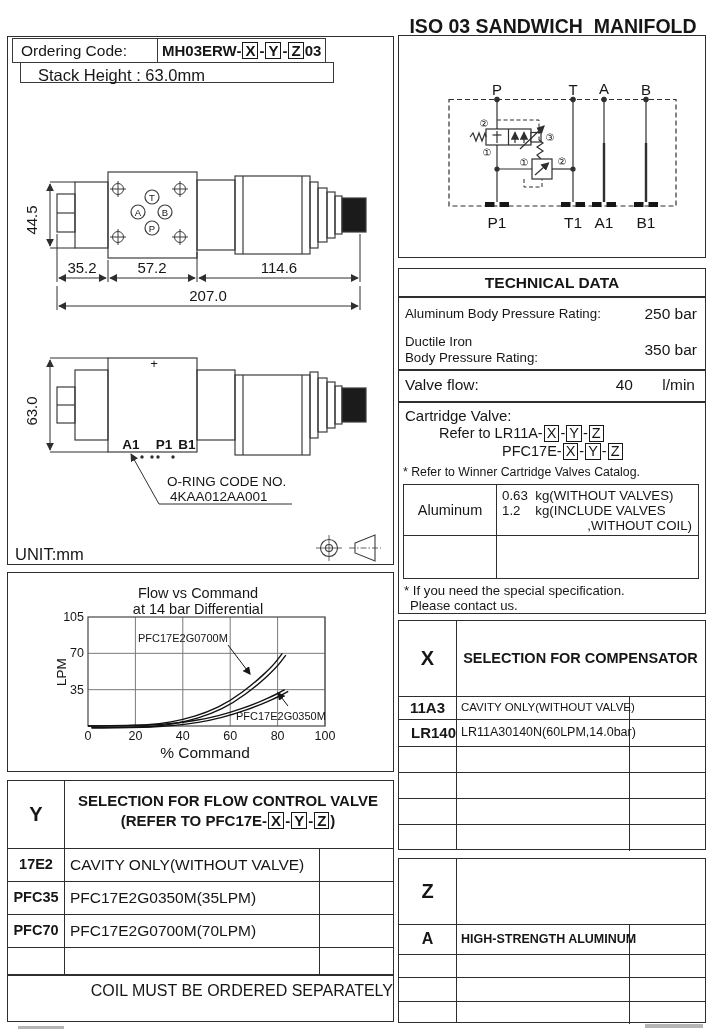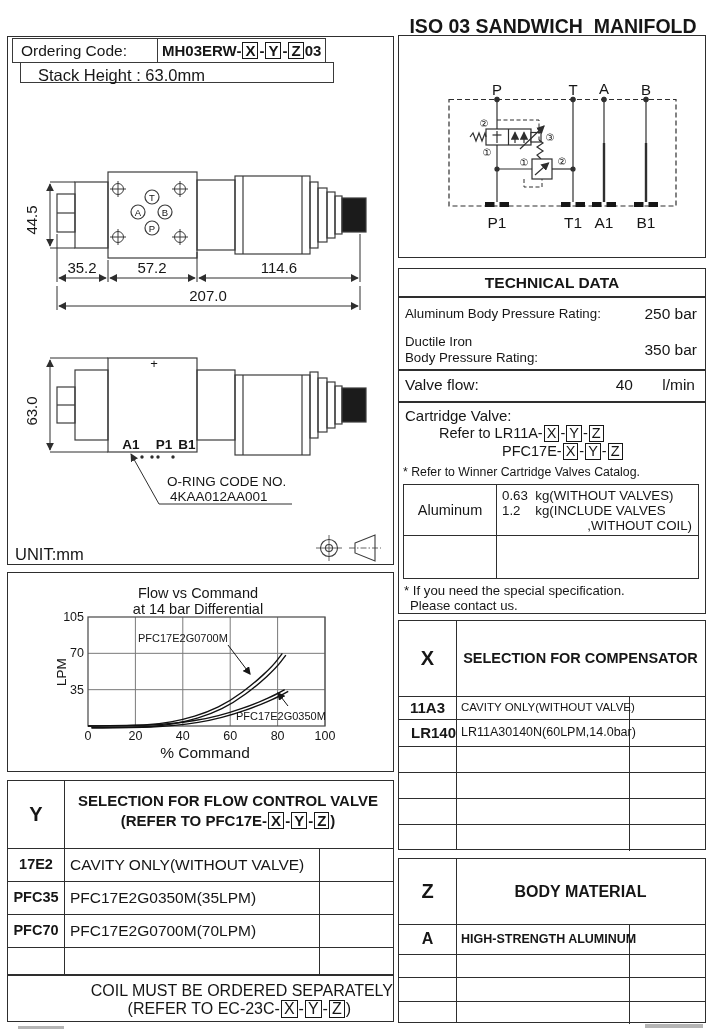--- a/index.html
+++ b/index.html
@@ -336,34 +336,30 @@
     <div class="t b ctr" style="left:56px;top:31px;width:328px;font-size:15px;">
       <span>(REFER TO PFC17E-</span><span class="bx">X</span><span>-</span><span class="bx">Y</span><span>-</span><span class="bx">Z</span><span>)</span>
     </div>
     <div class="t b" style="left:0;top:67px;width:56px;text-align:center;font-size:14.5px;line-height:33px;">17E2</div>
     <div class="t" style="left:62px;top:67px;font-size:15.5px;line-height:33px;">CAVITY ONLY(WITHOUT VALVE)</div>
     <div class="t b" style="left:0;top:100px;width:56px;text-align:center;font-size:14.5px;line-height:33px;">PFC35</div>
     <div class="t" style="left:62px;top:100px;font-size:15.5px;line-height:33px;">PFC17E2G0350M(35LPM)</div>
     <div class="t b" style="left:0;top:133px;width:56px;text-align:center;font-size:14.5px;line-height:33px;">PFC70</div>
     <div class="t" style="left:62px;top:133px;font-size:15.5px;line-height:33px;">PFC17E2G0700M(70LPM)</div>
     <div class="t ctr" style="left:0;top:201px;width:100%;font-size:16px;text-align:right;">COIL MUST BE ORDERED SEPARATELY</div>
-    <div class="t" style="left:0;top:219px;width:343px;text-align:right;font-size:16px;">
-      <span>(REFER TO EC-23C-</span><span class="bx">X</span><span>-</span><span class="bx">Y</span><span>-</span><span class="bx">Z</span><span>)</span>
-    </div>
   </div>
 
   <div class="box" style="left:398px;top:858px;width:308px;height:165px;">
     <div class="ln" style="left:57px;top:0;width:1.4px;height:100%;"></div>
     <div class="ln" style="left:230px;top:65px;width:1.4px;height:100px;"></div>
     <div class="ln" style="left:0;top:65px;width:100%;height:1.4px;"></div>
     <div class="ln" style="left:0;top:95px;width:100%;height:1.4px;"></div>
     <div class="ln" style="left:0;top:118px;width:100%;height:1.4px;"></div>
     <div class="ln" style="left:0;top:142px;width:100%;height:1.4px;"></div>
     <div class="t b" style="left:0;top:0;width:57px;text-align:center;font-size:20px;line-height:65px;">Z</div>
-    <div class="t b" style="left:57px;top:0;width:249px;text-align:center;font-size:16px;line-height:65px;">BODY MATERIAL</div>
     <div class="t b" style="left:0;top:65px;width:57px;text-align:center;font-size:16px;line-height:30px;">A</div>
     <div class="t b" style="left:62px;top:65px;font-size:12.5px;line-height:30px;">HIGH-STRENGTH ALUMINUM</div>
   </div>
 
   <div class="frag" style="left:18px;top:1026px;width:46px;height:3px;"></div>
   <div class="frag" style="left:645px;top:1024px;width:58px;height:4px;"></div>
 
 </div>
 
 </body></html>

